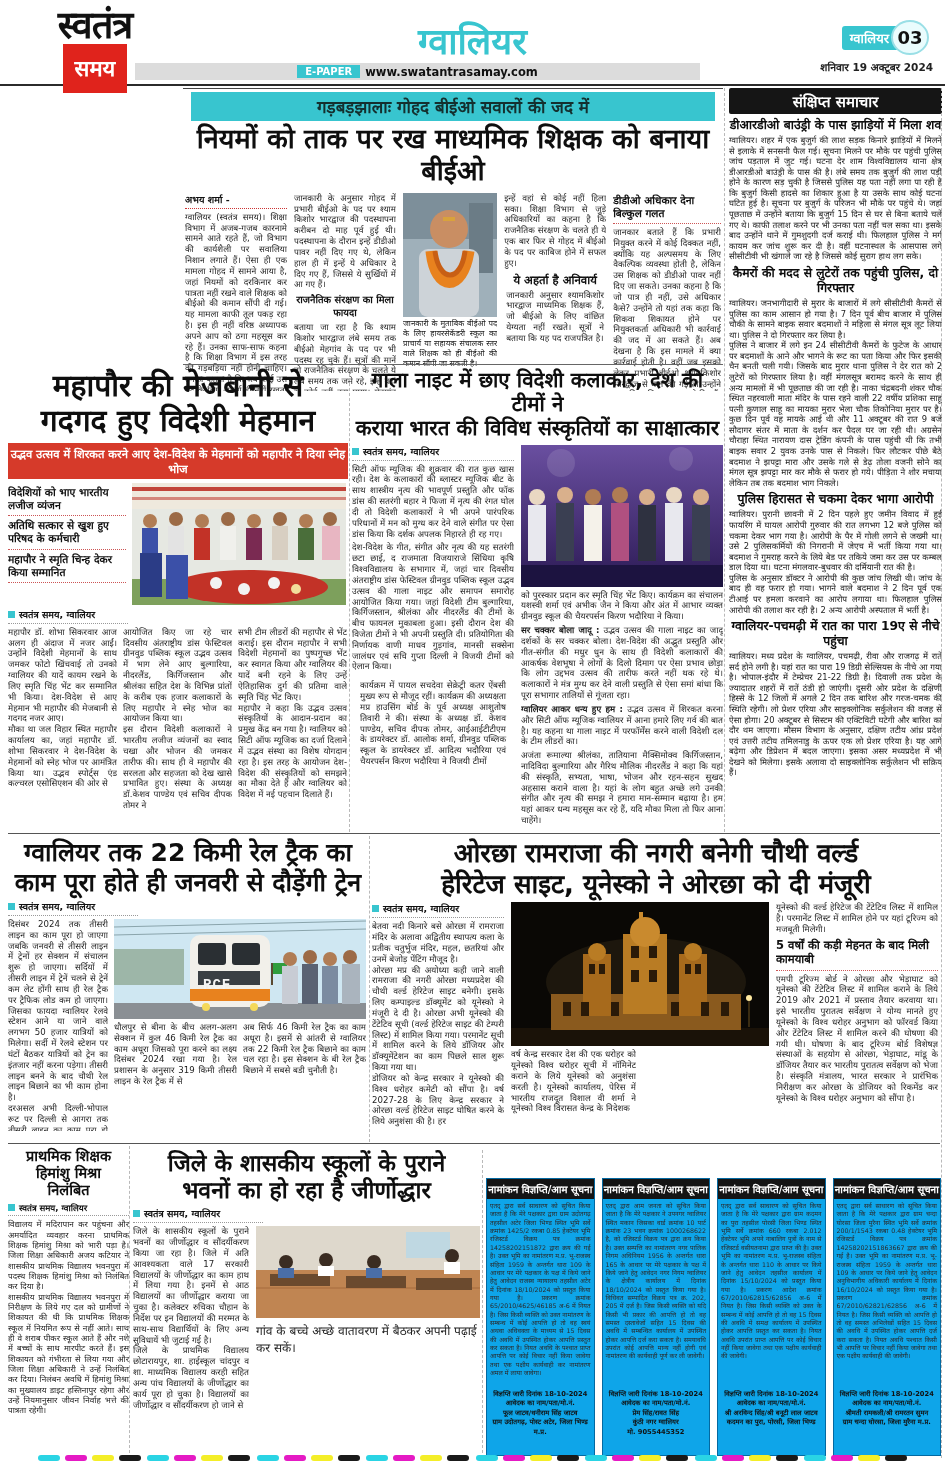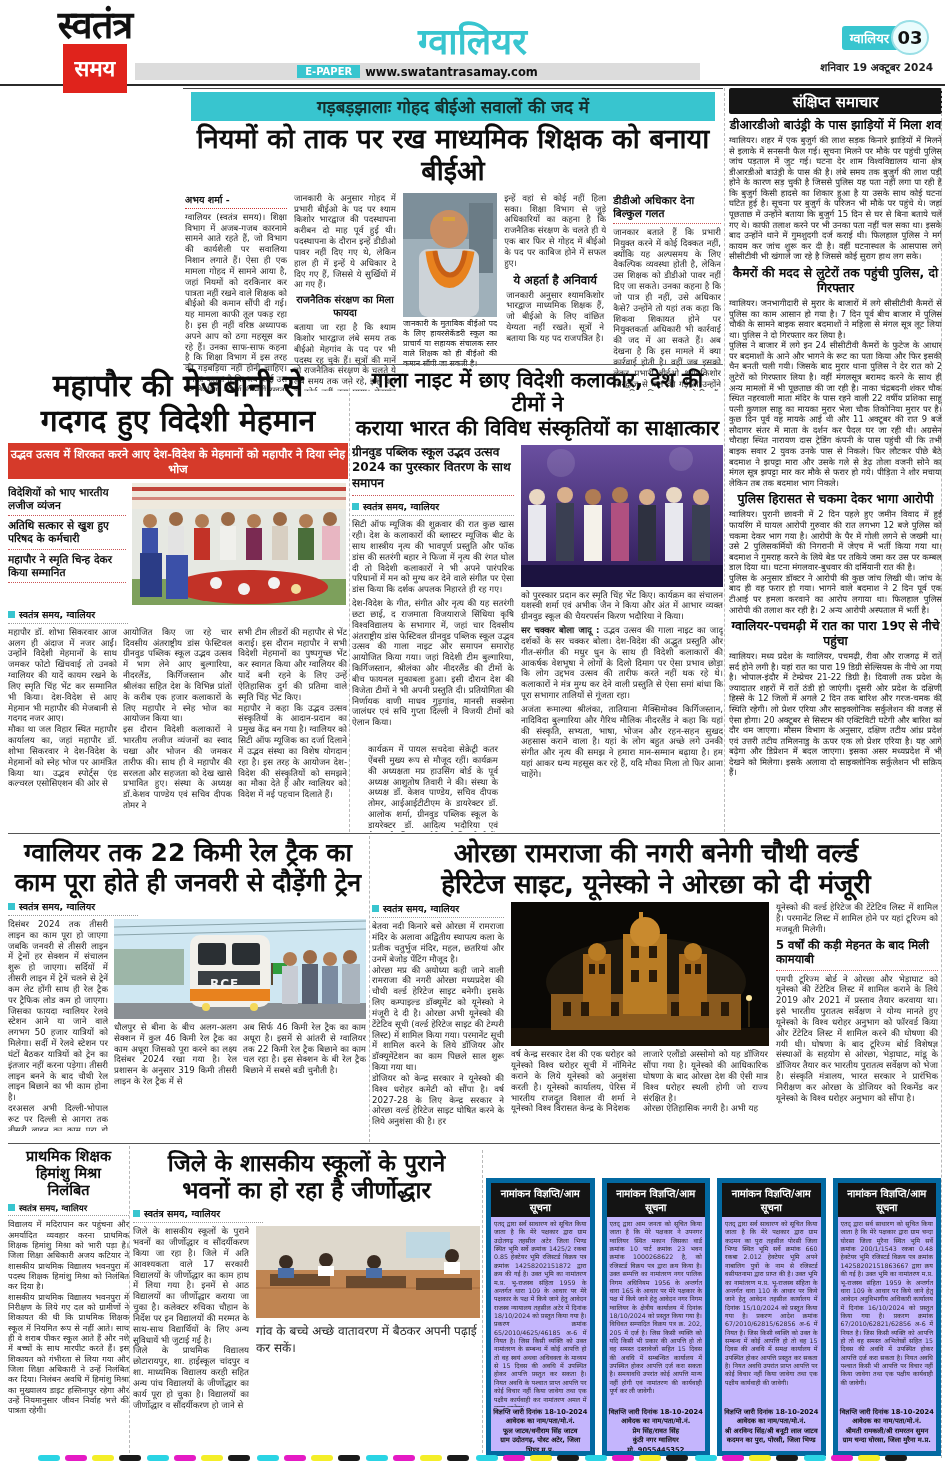--- a/index.html
+++ b/index.html
@@ -93,29 +93,29 @@
   .teacher .body{font-size:8.2px;}
   
   .school{left:133px;top:1150px;width:347px;height:308px;overflow:hidden;}
   .school-hl{font-size:23px;}
   .school-row{display:flex;gap:7px;margin-top:3px;height:228px;}
   .school-text{width:116px;}
   .school-photos{width:224px;}
   .caption{font-size:12px;margin-top:2px;color:#1d1d1d;}
   
   .notices{left:486px;top:1178px;width:455px;height:278px;display:flex;gap:7px;}
-  .notice{width:108px;border:5px solid #0369a1;background:#c4b5fd;overflow:hidden;}
+  .notice{width:108px;border:1px solid #0369a1;background:#0ea5e9;overflow:hidden;}
   .notice-hdr{background:#141414;color:#fff;font-weight:bold;font-size:10px;text-align:center;padding:3px 1px;}
   .notice-body{padding:3px 3px 1px;font-size:6.3px;line-height:1.33;text-align:justify;color:#2a2a2a;height:186px;overflow:hidden;}
   .notice-foot{text-align:center;font-weight:bold;font-size:6.7px;line-height:1.4;color:#111;padding:1px 2px;}
   
   .photo{position:relative;overflow:hidden;background:#ccc;}
   .photo svg{display:block;}
   .photo-label{position:absolute;color:#f4f4f4;font-weight:bold;}
-  .rail-label{left:96px;top:58px;font-size:12px;letter-spacing:1px;}
+  .rail-label{left:89px;top:58px;font-size:14px;letter-spacing:1px;font-family:Liberation Mono, monospace;}
   .school-sign{left:30px;top:24px;font-size:9px;color:#c03014;background:#f6e9b2;padding:0 4px;border-radius:2px;}
   
   .regmarks{left:0;right:0;top:1455px;display:flex;justify-content:space-between;padding:0 38px;}
   .reggroup{display:flex;gap:5px;}
   .dash{width:22px;height:6px;border-radius:3px;}
   .d-c{background:#2ad4e4;} .d-m{background:#e51ac4;} .d-y{background:#f4ee28;} .d-k{background:#1a1a1a;}
 </style>
 </head>
 <body>
 
@@ -259,28 +259,27 @@
 महापौर ने कहा कि उद्भव उत्सव संस्कृतियों के आदान-प्रदान का प्रमुख केंद्र बन गया है। ग्वालियर को सिटी ऑफ म्यूजिक का दर्जा दिलाने में उद्भव संस्था का विशेष योगदान रहा है। इस तरह के आयोजन देश-विदेश की संस्कृतियों को समझने का मौका देते हैं और ग्वालियर को विदेश में नई पहचान दिलाते हैं।</div>
     </div>
   </section>
   <div class="abs vsep" style="left:349px;top:368px;height:464px;"></div>
 
   <section class="abs gala">
     <h2 class="hl gala-hl" style="margin:0;">गाला नाइट में छाए विदेशी कलाकार, देश की टीमों ने</h2>
     <h2 class="hl gala-hl" style="margin:0;">कराया भारत की विविध संस्कृतियों का साक्षात्कार</h2>
     <div class="gala-row">
       <div class="col gala-colL">
-        <div class="gala-sub">ग्रीनवुड पब्लिक स्कूल उद्भव उत्सव 2024 का पुरस्कार वितरण के साथ समापन</div>
         <div class="byline">
           <span class="sq"></span>
           <span>स्वतंत्र समय, ग्वालियर</span>
         </div>
         <p class="body" style="margin:0 0 3px;">सिटी ऑफ म्यूजिक की शुक्रवार की रात कुछ खास रही। देश के कलाकारों की ब्लास्टर म्यूजिक बीट के साथ शास्त्रीय नृत्य की भावपूर्ण प्रस्तुति और फॉक डांस की सतरंगी बहार ने फिजा में नृत्य की रंगत घोल दी तो विदेशी कलाकारों ने भी अपने पारंपरिक परिधानों में मन को मुग्ध कर देने वाले संगीत पर ऐसा डांस किया कि दर्शक अपलक निहारते ही रह गए।</p>
         <p class="body" style="margin:0 0 3px;">देश-विदेश के गीत, संगीत और नृत्य की यह सतरंगी छटा छाई, द राजमाता विजयाराजे सिंधिया कृषि विश्वविद्यालय के सभागार में, जहां चार दिवसीय अंतराष्ट्रीय डांस फेस्टिवल ग्रीनवुड पब्लिक स्कूल उद्भव उत्सव की गाला नाइट और समापन समारोह आयोजित किया गया। जहां विदेशी टीम बुल्गारिया, किर्गिजस्तान, श्रीलंका और नीदरलैंड की टीमों के बीच फायनल मुकाबला हुआ। इसी दौरान देश की विजेता टीमों ने भी अपनी प्रस्तुति दी। प्रतियोगिता की निर्णायक वाणी माधव गुड़गांव, मानसी सक्सेना जालंधर एवं सचि गुप्ता दिल्ली ने विजयी टीमों को ऐलान किया।</p>
-        <p class="body" style="margin:16px;">कार्यक्रम में पायल सचदेवा सेक्रेट्री कतर ऐंबसी मुख्य रूप से मौजूद रहीं। कार्यक्रम की अध्यक्षता मप्र हाउसिंग बोर्ड के पूर्व अध्यक्ष आशुतोष तिवारी ने की। संस्था के अध्यक्ष डॉ. केशव पाण्डेय, सचिव दीपक तोमर, आईआईटीटीएम के डायरेक्टर डॉ. आलोक शर्मा, ग्रीनवुड पब्लिक स्कूल के डायरेक्टर डॉ. आदित्य भदौरिया एवं चैयरपर्सन किरण भदौरिया ने विजयी टीमों</p>
+        <p class="body" style="margin:8px;">कार्यक्रम में पायल सचदेवा सेक्रेट्री कतर ऐंबसी मुख्य रूप से मौजूद रहीं। कार्यक्रम की अध्यक्षता मप्र हाउसिंग बोर्ड के पूर्व अध्यक्ष आशुतोष तिवारी ने की। संस्था के अध्यक्ष डॉ. केशव पाण्डेय, सचिव दीपक तोमर, आईआईटीटीएम के डायरेक्टर डॉ. आलोक शर्मा, ग्रीनवुड पब्लिक स्कूल के डायरेक्टर डॉ. आदित्य भदौरिया एवं चैयरपर्सन किरण भदौरिया ने विजयी टीमों</p>
       </div>
       <div class="col gala-colR">
         <div class="photo" style="width:202px;height:142px;margin-bottom:3px;">
           <svg width="202" height="142" viewBox="0 0 202 142">
             <defs>
                 <linearGradient id="gpur" x1="0" y1="0" x2="0" y2="1">
               <stop offset="0" stop-color="#6a4fa0"></stop>
                   <stop offset="1" stop-color="#2c1a55"></stop>
             </linearGradient>
               </defs>
@@ -301,20 +300,21 @@
                 <rect x="117" y="60" width="18" height="56" fill="#2e3140"></rect>
               <circle cx="153" cy="50" r="8" fill="#e9d8c2"></circle>
                 <rect x="144" y="58" width="18" height="58" fill="#e8e8ee"></rect>
               <circle cx="180" cy="52" r="8" fill="#d9b08c"></circle>
                 <rect x="171" y="60" width="18" height="56" fill="#3a3f52"></rect>
             </g>
           </svg>
         </div>
         <p class="body" style="margin:0 0 3px;">को पुरस्कार प्रदान कर स्मृति चिंह भेंट किए। कार्यक्रम का संचालन यशस्वी शर्मा एवं अभीक जैन ने किया और अंत में आभार व्यक्त ग्रीनवुड स्कूल की चैयरपर्सन किरण भदौरिया ने किया।</p>
         <p class="body" style="margin:0 0 3px;"><span class="lead-in">सर चक्कर बोला जादू :</span><span> उद्भव उत्सव की गाला नाइट का जादू दर्शकों के सर चक्कर बोला। देश-विदेश की अद्भुत प्रस्तुति और गीत-संगीत की मधुर धुन के साथ ही विदेशी कलाकारों की आकर्षक वेशभूषा ने लोगों के दिलो दिमाग पर ऐसा प्रभाव छोड़ा कि लोग उद्दभव उत्सव की तारीफ करते नहीं थक रहे थे। कलाकारों ने मंत्र मुग्ध कर देने वाली प्रस्तुति से ऐसा समां बांधा कि पूरा सभागार तालियों से गूंजता रहा।</span></p>
+        <p class="body" style="margin:0 0 3px;"><span class="lead-in">ग्वालियर आकर धन्य हुए हम :</span><span> उद्भव उत्सव में शिरकत करना और सिटी ऑफ म्यूजिक ग्वालियर में आना हमारे लिए गर्व की बात है। यह कहना था गाला नाइट में परफॉर्मेंस करने वाली विदेशी दल के टीम लीडरों का।</span></p>
         <p class="body" style="margin:0;">अजंता रूमाल्या श्रीलंका, तातियाना मैक्सिमोक्व किर्गिजस्तान, नादिविदा बुल्गारिया और गैरिथ मौलिक नीदरलैंड ने कहा कि यहां की संस्कृति, सभ्यता, भाषा, भोजन और रहन-सहन सुखद अहसास कराने वाला है। यहां के लोग बहुत अच्छे लगे उनकी संगीत और नृत्य की समझ ने हमारा मान-सम्मान बढ़ाया है। हम यहां आकर धन्य महसूस कर रहे हैं, यदि मौका मिला तो फिर आना चाहेंगे।</p>
       </div>
     </div>
   </section>
   <div class="abs hrule" style="left:8px;top:833px;width:932px;background:#555;"></div>
 
   <section class="abs rail">
     <h2 class="hl rail-hl" style="margin:2px 0 0;">ग्वालियर तक 22 किमी रेल ट्रैक का</h2>
     <h2 class="hl rail-hl" style="margin:0 0 3px;">काम पूरा होते ही जनवरी से दौड़ेंगी ट्रेन</h2>
     <div class="byline" style="width:130px;">
@@ -405,22 +405,20 @@
                 <rect x="160" y="100" width="8" height="14"></rect>
               <rect x="190" y="100" width="8" height="14"></rect>
                 <rect x="210" y="100" width="8" height="14"></rect>
             </g>
             <circle cx="238" cy="96" r="3" fill="#ffe9a0"></circle>
               <rect x="237" y="99" width="2" height="26" fill="#3a2c12"></rect>
           </svg>
         </div>
         <div class="or-midcols">
           <div class="col body">वर्ष केन्द्र सरकार देश की एक धरोहर को यूनेस्को विश्व धरोहर सूची में नॉमिनेट कराने के लिये यूनेस्को को अनुशंसा करती है। यूनेस्को कार्यालय, पेरिस में भारतीय राजदूत विशाल वी शर्मा ने यूनेस्को विश्व विरासत केन्द्र के निदेशक</div>
-          <div class="col body">लाजारे एलौंडो अस्सोमो को यह डॉजियर सौंपा गया है। यूनेस्को की आधिकारिक घोषणा के बाद ओरछा देश की ऐसी मात्र विश्व धरोहर स्थली होगी जो राज्य संरक्षित है।
-ओरछा ऐतिहासिक नगरी है। अभी यह</div>
         </div>
       </div>
       <div class="col or-right">
         <p class="body" style="margin:0 0 3px;">यूनेस्को की वर्ल्ड हेरिटेज की टेंटेटिव लिस्ट में शामिल है। परमानेंट लिस्ट में शामिल होने पर यहां टूरिज्म को मजबूती मिलेगी।</p>
         <div class="crosshead-l" style="font-size:11.5px;">5 वर्षों की कड़ी मेहनत के बाद मिली कामयाबी</div>
         <p class="body" style="margin:0;">एमपी टूरिज्म बोर्ड ने ओरछा और भेड़ाघाट को यूनेस्को की टेंटेटिव लिस्ट में शामिल कराने के लिये 2019 और 2021 में प्रस्ताव तैयार करवाया था। इसे भारतीय पुरातत्व सर्वेक्षण ने योग्य मानते हुए यूनेस्को के विश्व धरोहर अनुभाग को फॉरवर्ड किया और टेंटेटिव लिस्ट में शामिल करने की घोषणा की गयी थी। घोषणा के बाद टूरिज्म बोर्ड विशेषज्ञ संस्थाओं के सहयोग से ओरछा, भेड़ाघाट, मांडू के डॉजियर तैयार कर भारतीय पुरातत्व सर्वेक्षण को भेजा है। संस्कृति मंत्रालय, भारत सरकार ने प्रारंभिक निरीक्षण कर ओरछा के डोजियर को रिकमेंड कर यूनेस्को के विश्व धरोहर अनुभाग को सौंपा है।</p>
       </div>
     </div>
   </section>
   <div class="abs hrule" style="left:8px;top:1143px;width:932px;background:#555;"></div>

